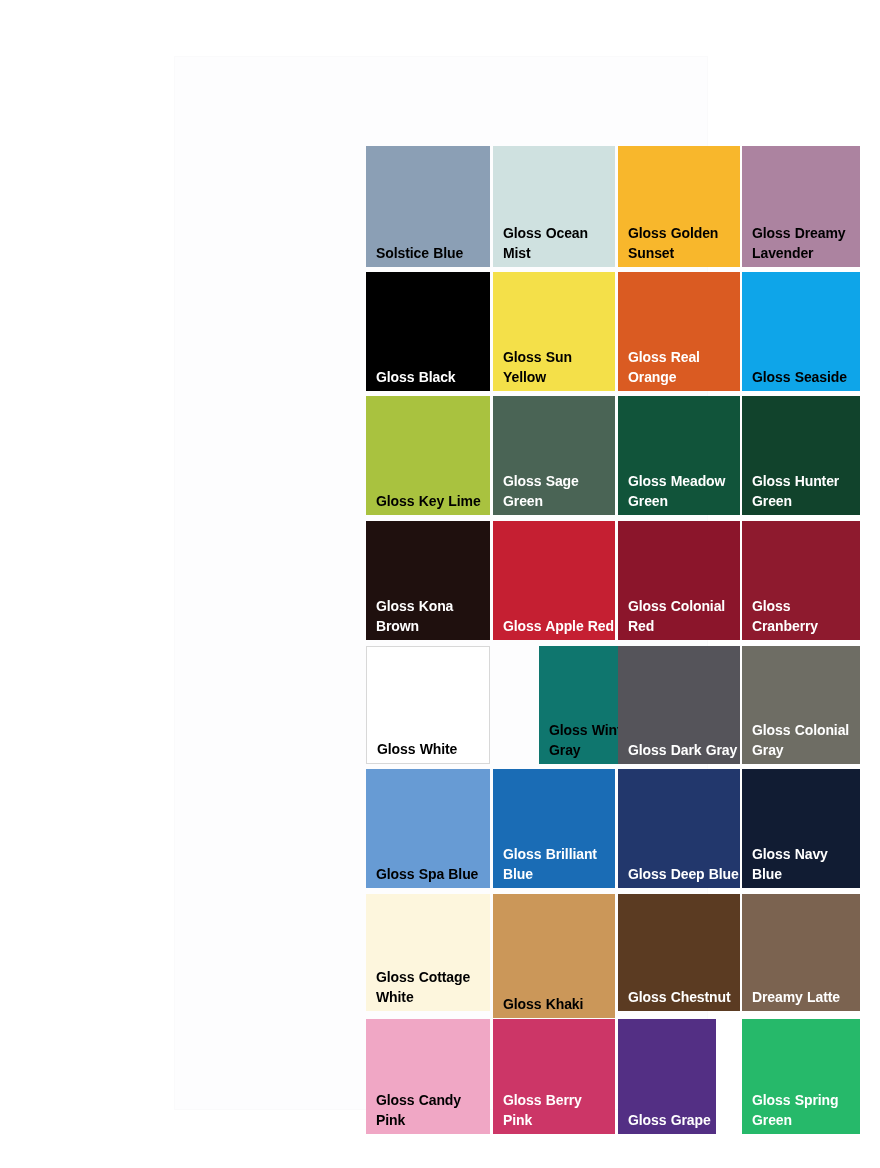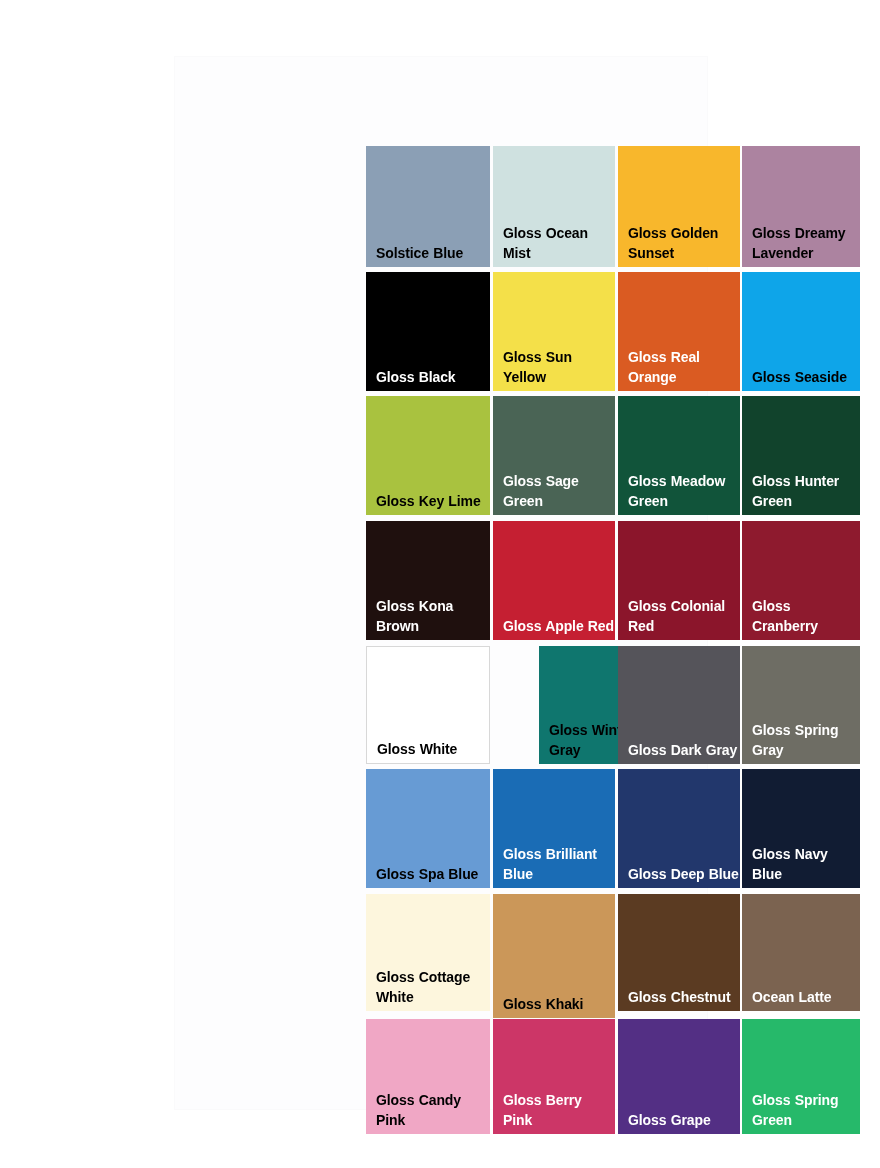--- a/index.html
+++ b/index.html
@@ -125,21 +125,21 @@
         <div class="swatch has-border" style="left: 0px; top: 500px; width: 124px; height: 118px; background: rgb(255, 255, 255);">
           <span class="swatch-label label-dark">Gloss White</span>
         </div>
         <div class="swatch" style="left: 127px; top: 500px; width: 122px; height: 118px; background: #0f766e; margin-left: 46px;">
           <span class="swatch-label label-dark">Gloss Winter Gray</span>
         </div>
         <div class="swatch" style="left: 252px; top: 500px; width: 122px; height: 118px; background: rgb(85, 84, 90);">
           <span class="swatch-label label-light">Gloss Dark Gray</span>
         </div>
         <div class="swatch" style="left: 376px; top: 500px; width: 118px; height: 118px; background: rgb(110, 109, 100);">
-          <span class="swatch-label label-light">Gloss Spring Gray</span>
+          <span class="swatch-label label-light">Gloss Colonial Gray</span>
         </div>
         <div class="swatch" style="left: 0px; top: 623px; width: 124px; height: 119px; background: rgb(103, 155, 212);">
           <span class="swatch-label label-dark">Gloss Spa Blue</span>
         </div>
         <div class="swatch" style="left: 127px; top: 623px; width: 122px; height: 119px; background: rgb(26, 108, 181);">
           <span class="swatch-label label-light">Gloss Brilliant Blue</span>
         </div>
         <div class="swatch" style="left: 252px; top: 623px; width: 122px; height: 119px; background: rgb(34, 55, 108);">
           <span class="swatch-label label-light">Gloss Deep Blue</span>
         </div>
@@ -149,29 +149,29 @@
         <div class="swatch" style="left: 0px; top: 748px; width: 124px; height: 117px; background: rgb(253, 246, 221);">
           <span class="swatch-label label-dark">Gloss Cottage White</span>
         </div>
         <div class="swatch" style="left: 127px; top: 748px; width: 122px; height: 124px; background: rgb(203, 151, 89);">
           <span class="swatch-label label-dark">Gloss Khaki</span>
         </div>
         <div class="swatch" style="left: 252px; top: 748px; width: 122px; height: 117px; background: rgb(91, 59, 34);">
           <span class="swatch-label label-light">Gloss Chestnut</span>
         </div>
         <div class="swatch" style="left: 376px; top: 748px; width: 118px; height: 117px; background: rgb(123, 99, 80);">
-          <span class="swatch-label label-light">Ocean Latte</span>
+          <span class="swatch-label label-light">Dreamy Latte</span>
         </div>
         <div class="swatch" style="left: 0px; top: 873px; width: 124px; height: 115px; background: rgb(240, 167, 197);">
           <span class="swatch-label label-dark">Gloss Candy Pink</span>
         </div>
         <div class="swatch" style="left: 127px; top: 873px; width: 122px; height: 115px; background: rgb(204, 54, 103);">
           <span class="swatch-label label-light">Gloss Berry Pink</span>
         </div>
-        <div class="swatch" style="left: 252px; top: 873px; width: 122px; height: 115px; background: rgb(83, 47, 132);">
+        <div class="swatch" style="left: 252px; top: 873px; width: 98px; height: 115px; background: rgb(83, 47, 132);">
           <span class="swatch-label label-light">Gloss Grape</span>
         </div>
         <div class="swatch" style="left: 376px; top: 873px; width: 118px; height: 115px; background: rgb(38, 185, 106);">
           <span class="swatch-label label-light">Gloss Spring Green</span>
         </div>
       </div>
   </div>
 
 </div>
 

